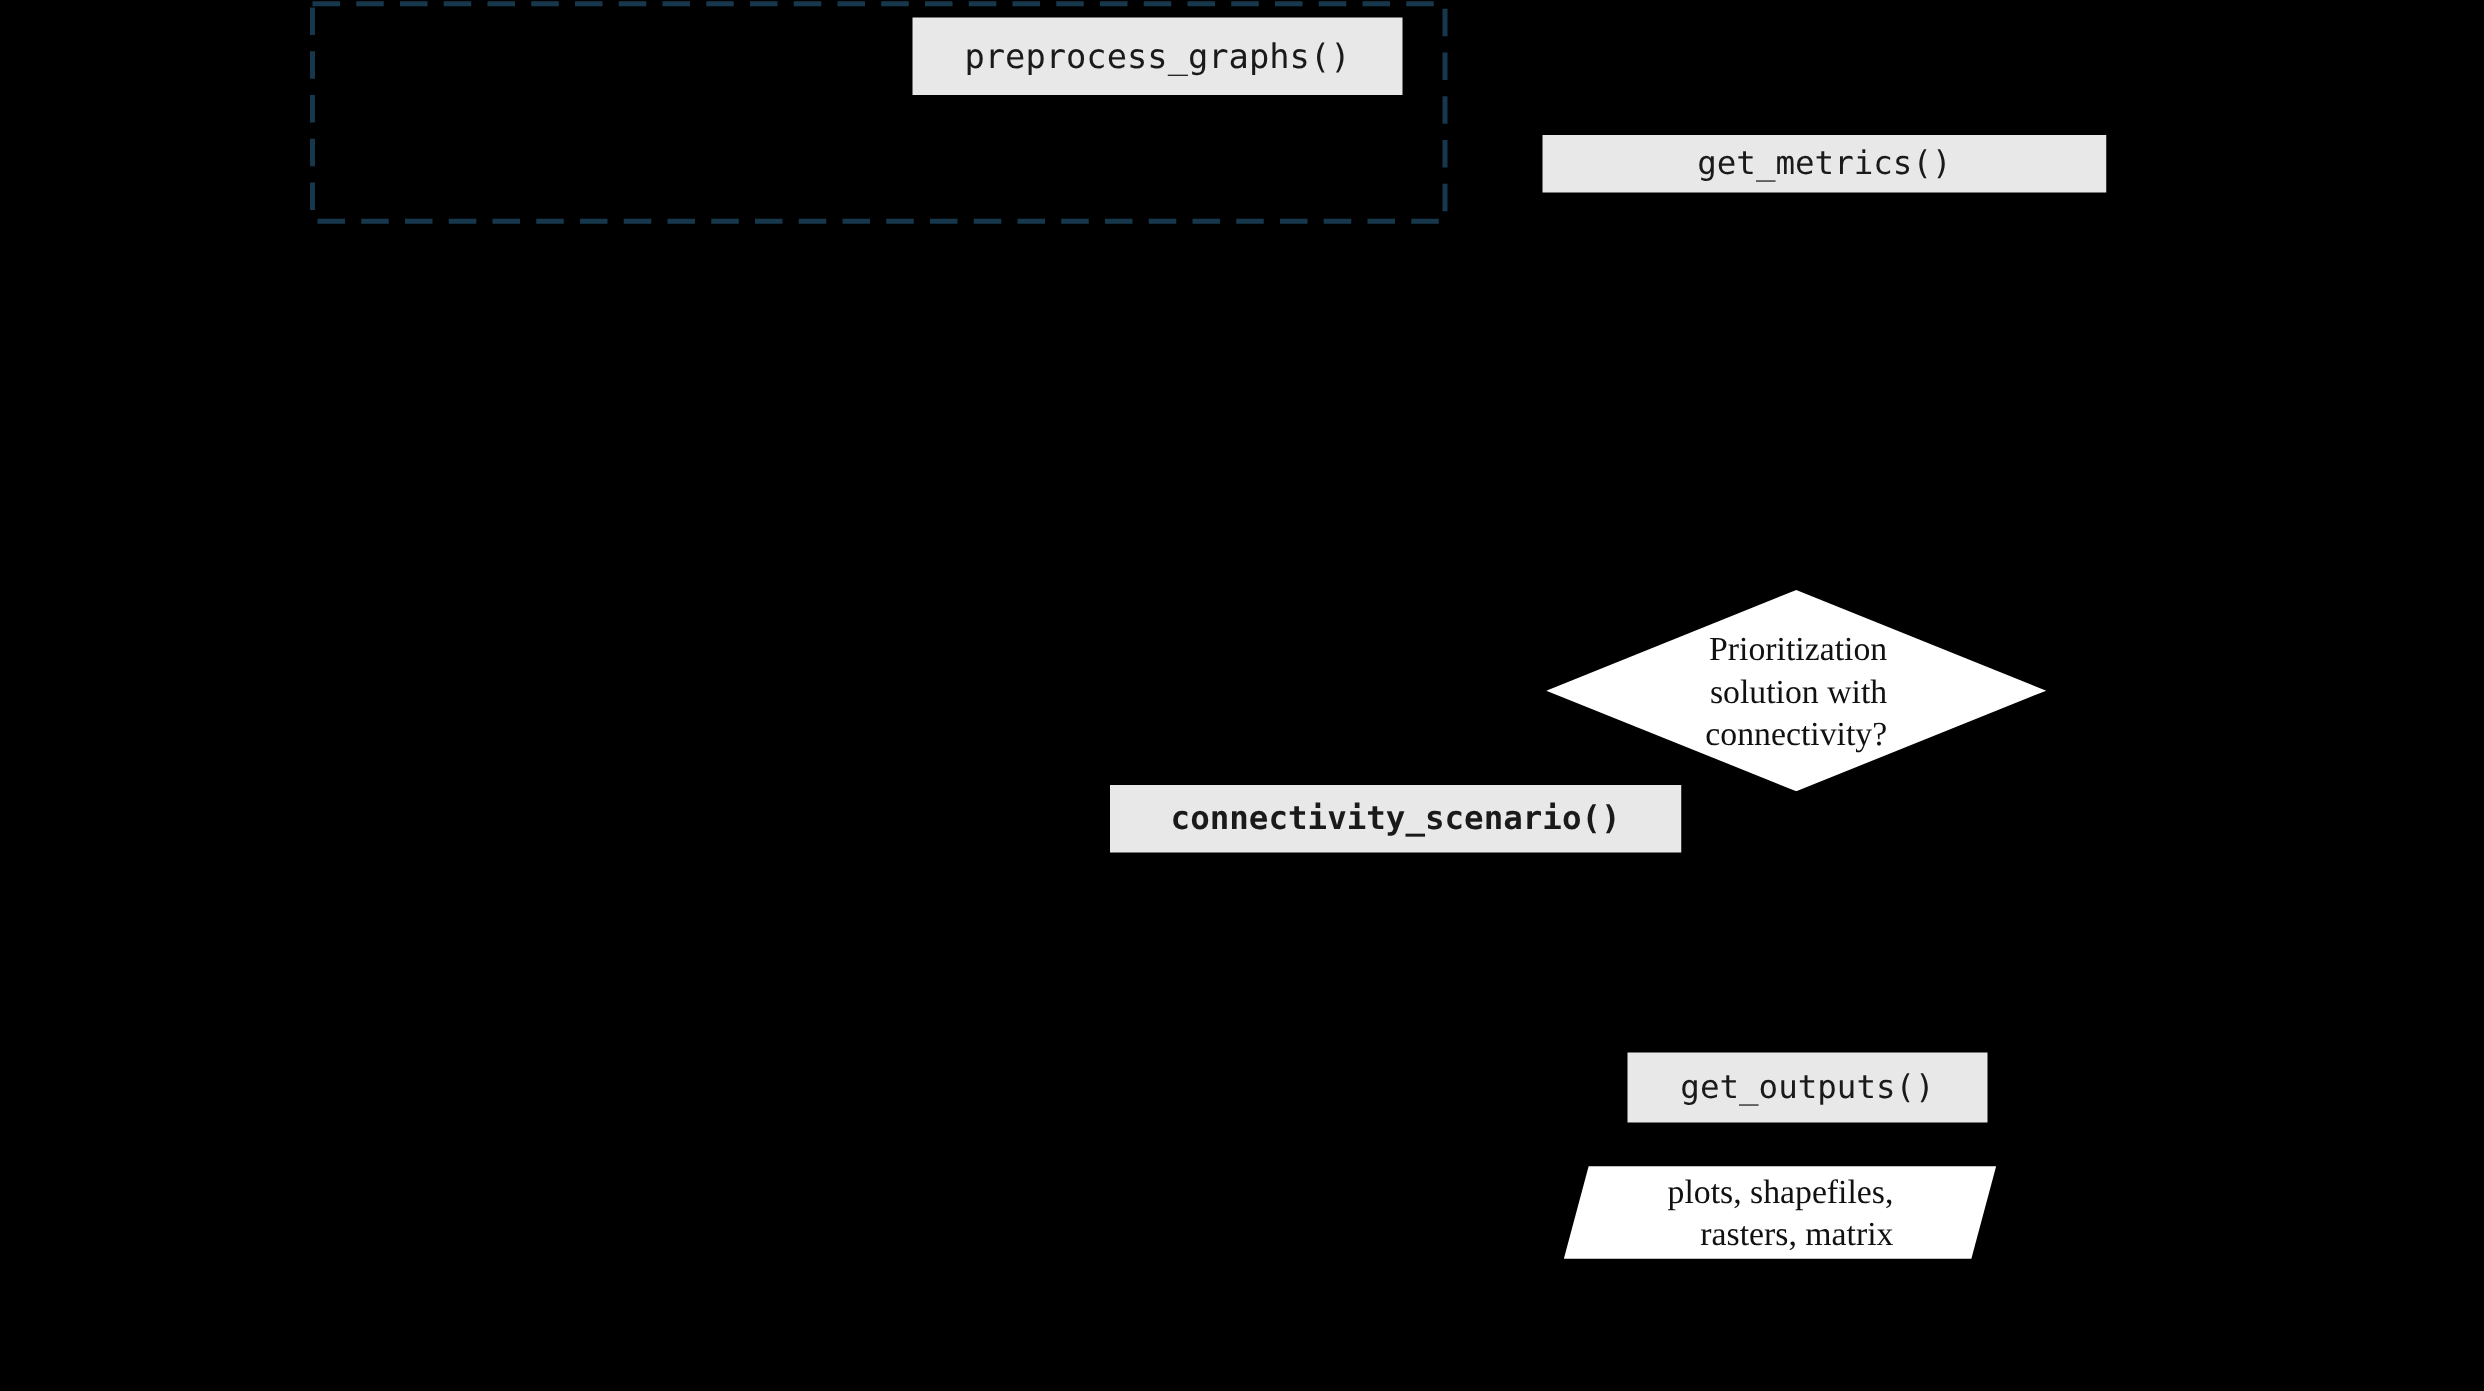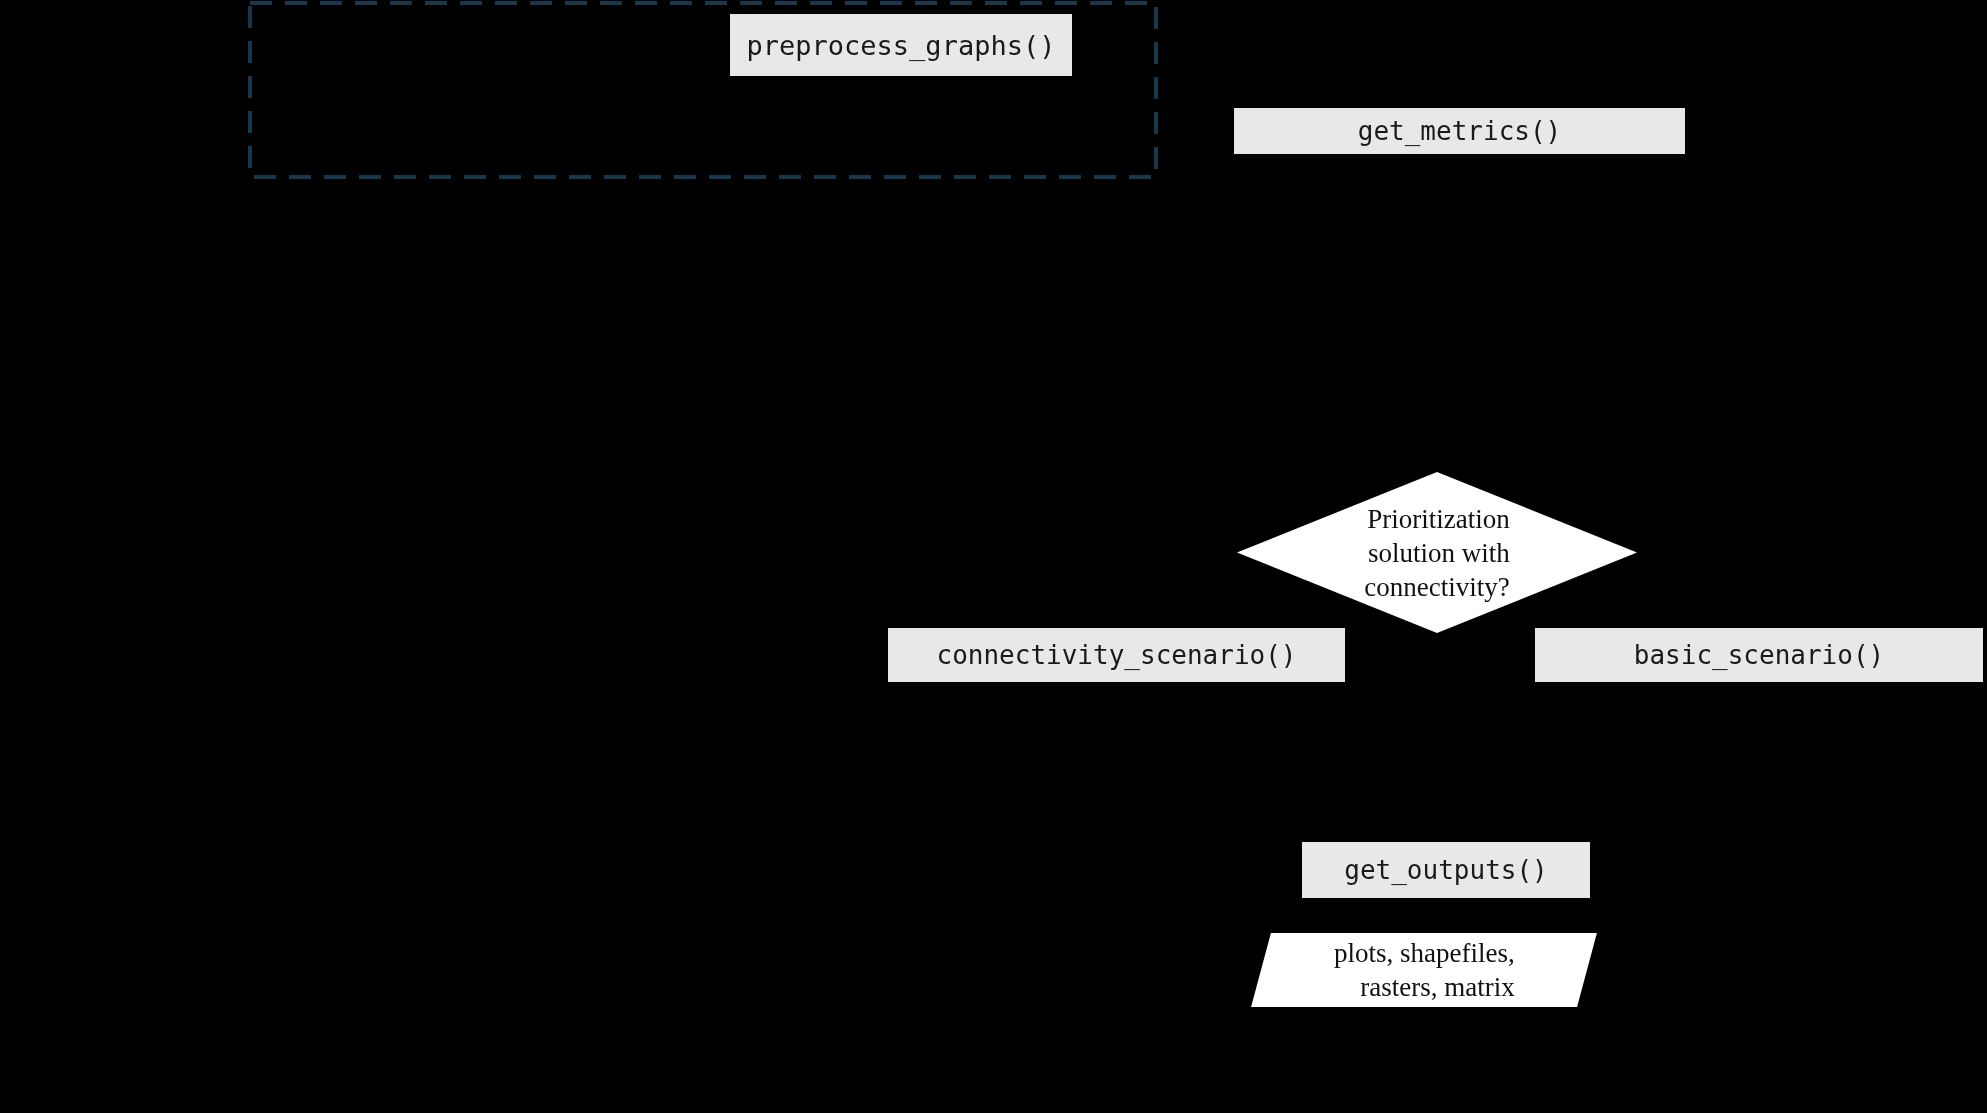--- a/index.html
+++ b/index.html
@@ -32,23 +32,23 @@
     background: var(--function-box-bg);
     color: var(--function-box-text);
     display: flex;
     align-items: center;
     justify-content: center;
     font-family: "DejaVu Sans Mono", monospace;
     font-size: 26px;
     letter-spacing: 0px;
     white-space: nowrap;
   }
-  #node-preprocess     { left: 730px;  top: 14px;  width: 342px; height: 62px; font-size: 27px; }
+  #node-preprocess     { left: 730px;  top: 14px;  width: 392px; height: 62px; font-size: 27px; }
   #node-get-metrics    { left: 1212px; top: 108px; width: 451px; height: 46px; margin-left: 22px; }
-  #node-connectivity   { left: 888px;  top: 628px; width: 457px; height: 54px; }
+  #node-connectivity   { left: 888px;  top: 628px; width: 457px; height: 54px; font-weight: bold; }
   #node-basic          { left: 1535px; top: 628px; width: 448px; height: 54px; }
   #node-get-outputs    { left: 1302px; top: 842px; width: 288px; height: 56px; }
   .decision-diamond {
     position: absolute;
     left: 1237px;
     top: 472px;
     width: 400px;
     height: 161px;
     background: var(--shape-fill);
     clip-path: polygon(50% 0%, 100% 50%, 50% 100%, 0% 50%);
@@ -94,21 +94,20 @@
   <div class="decision-diamond">
     <div class="serif-text">
       <span>Prioritization</span>
       <span>solution with</span>
       <span>connectivity?</span>
     </div>
   </div>
 
   <div class="func-box" id="node-connectivity">connectivity_scenario()</div>
 
-  <div class="func-box" id="node-basic">basic_scenario()</div>
 
   <div class="func-box" id="node-get-outputs">get_outputs()</div>
 
   <div class="io-parallelogram">
     <div class="deskew serif-text">
       <span>plots, shapefiles,</span>
       <span>rasters, matrix</span>
     </div>
   </div>
 

